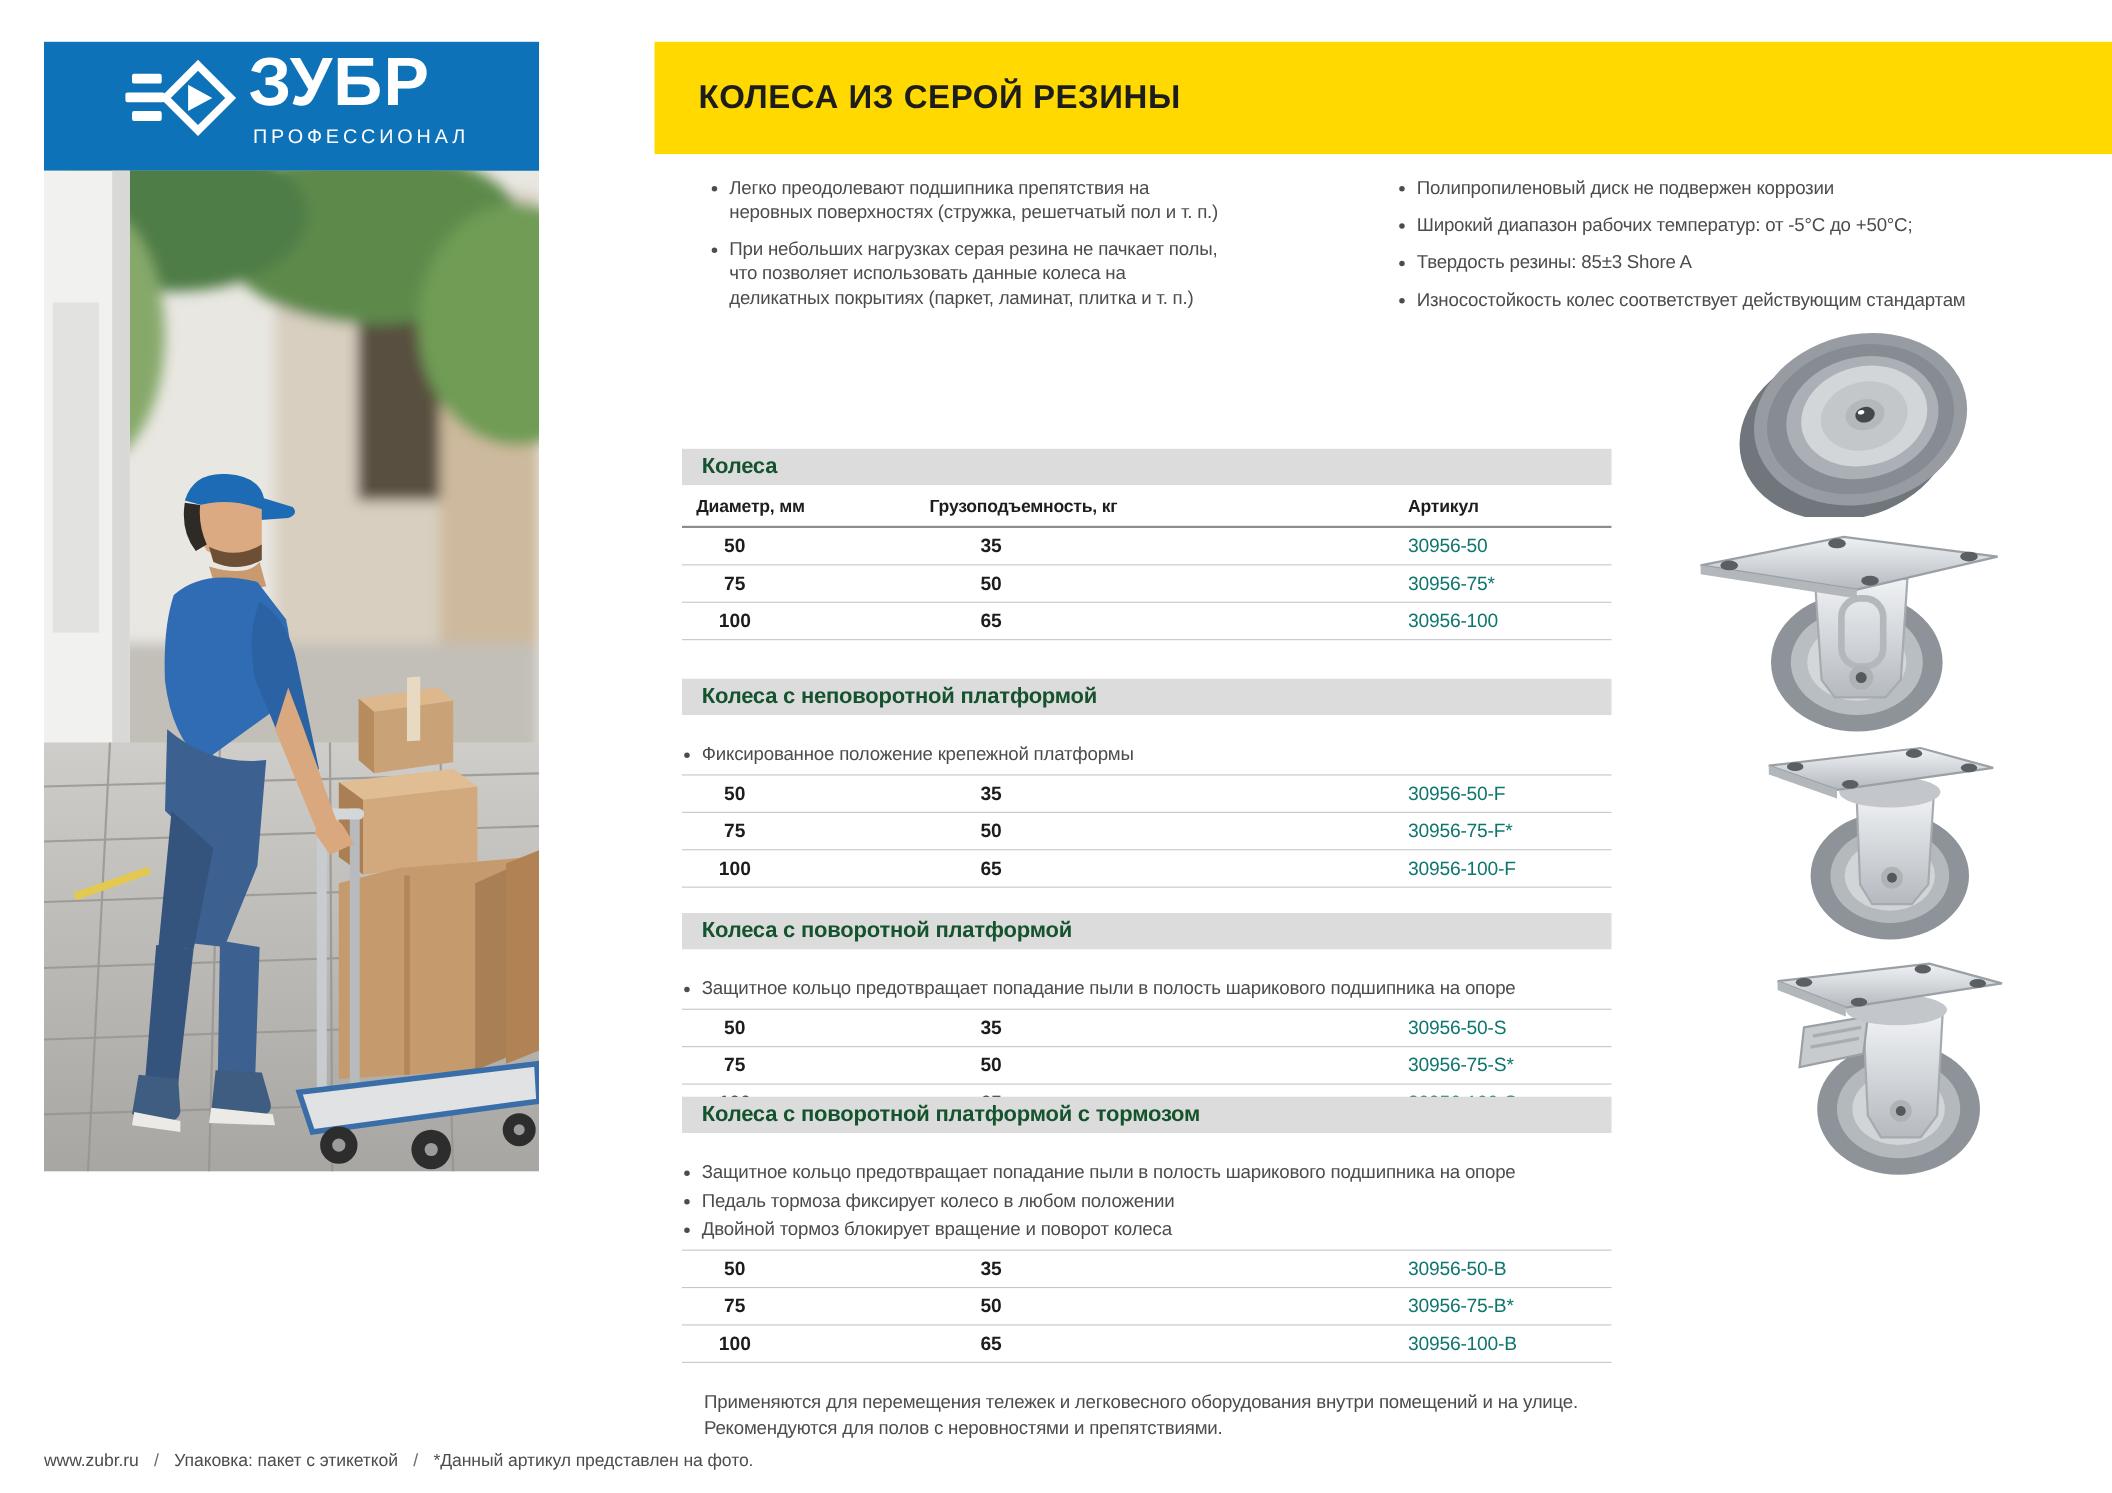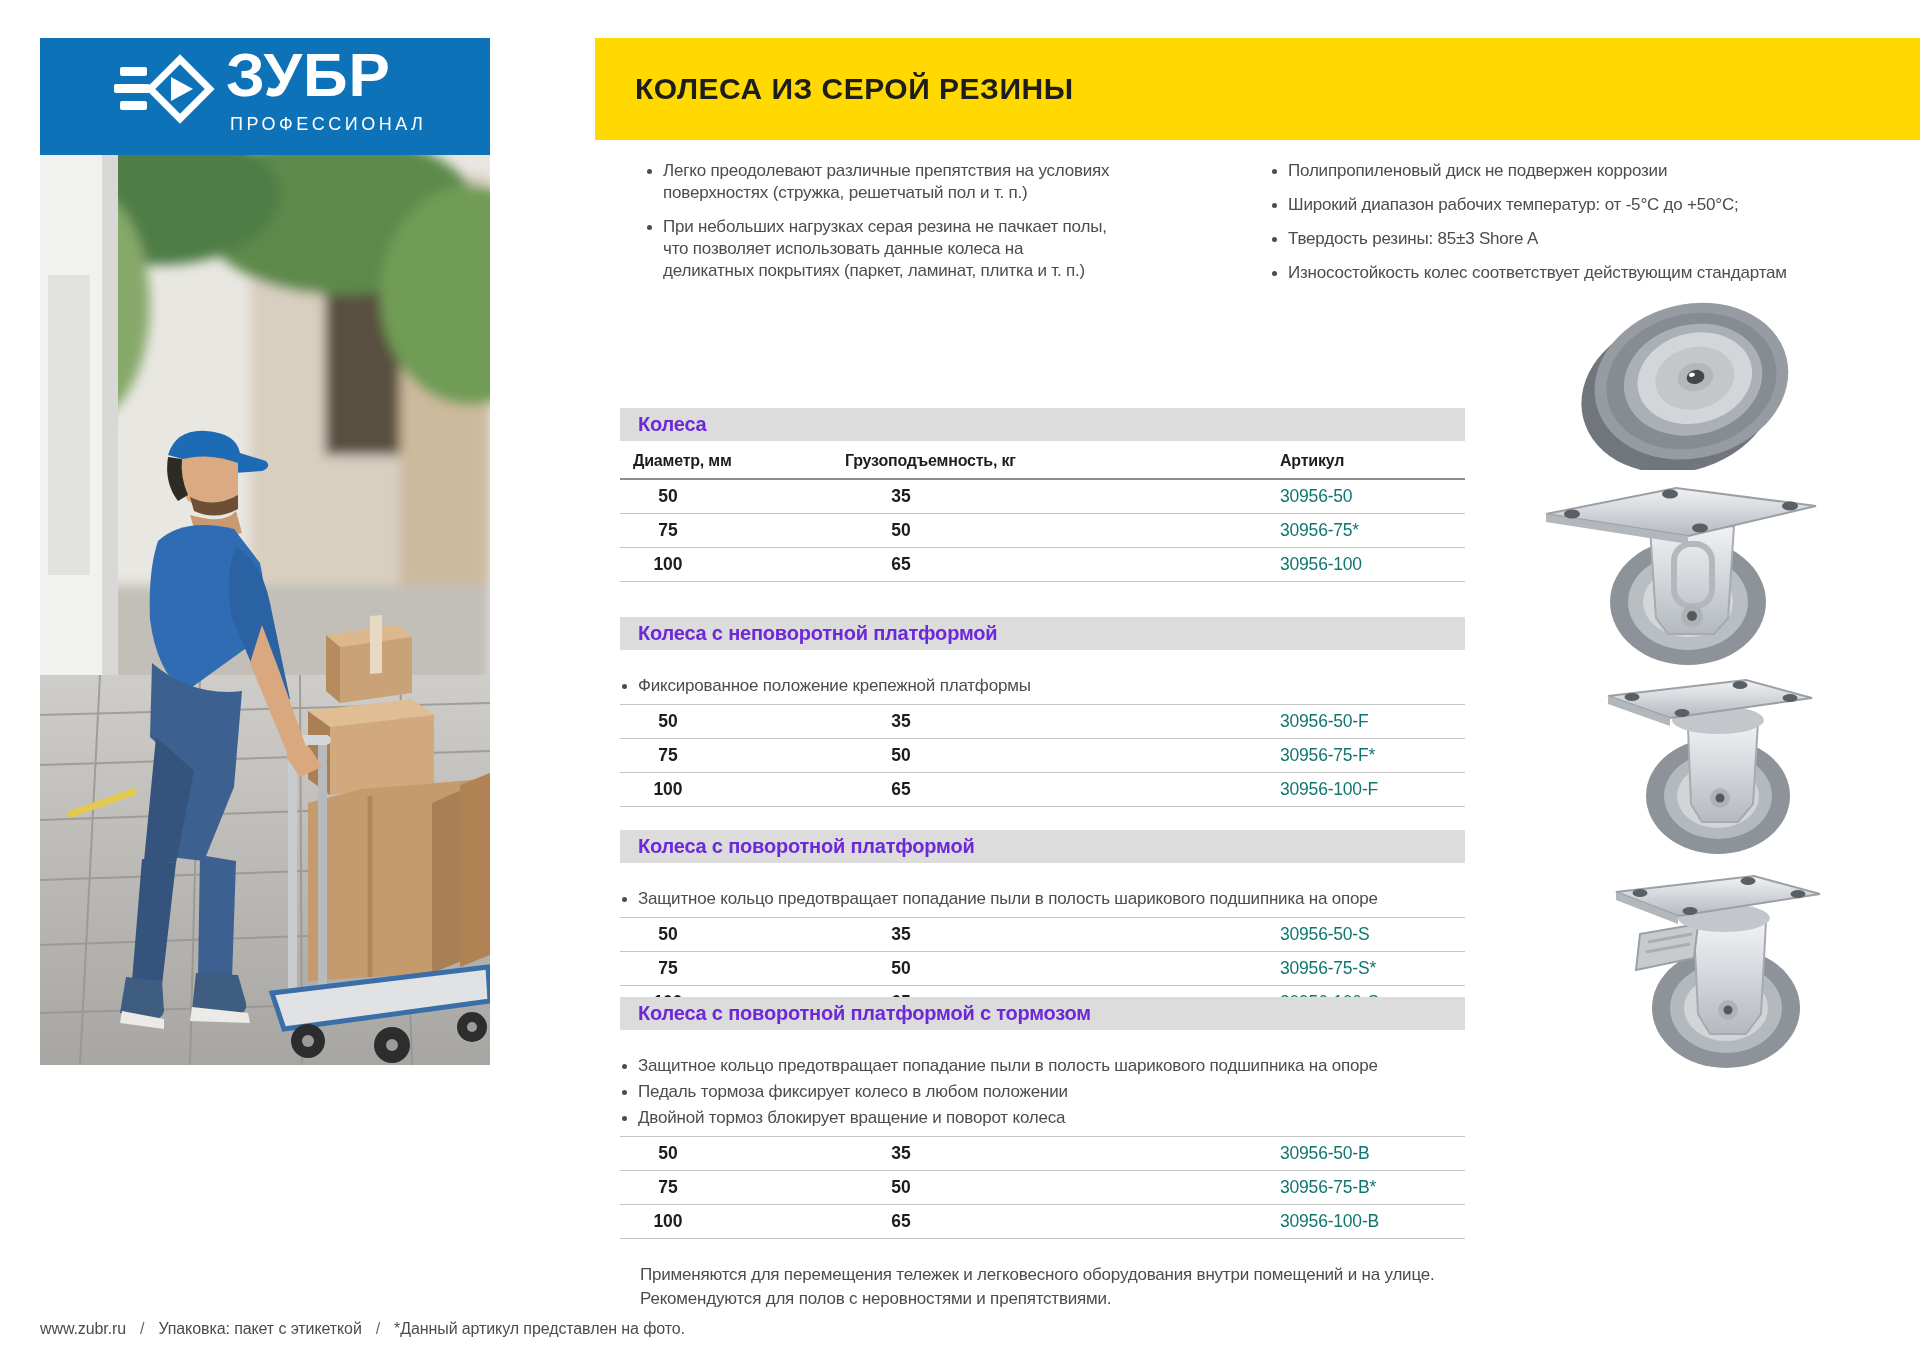--- a/index.html
+++ b/index.html
@@ -22,21 +22,21 @@
   
   .features{position:absolute;top:160px;}
   .features.left{left:645px;width:470px;}
   .features.right{left:1270px;width:575px;}
   .feat{display:flex;margin-bottom:12px;font-size:17px;line-height:22px;color:#4c4c4b;letter-spacing:-0.2px;}
   .feat .dot{width:5px;height:5px;border-radius:50%;background:#4c4c4b;margin:9px 11px 0 2px;flex:none;}
 
   
   .section{position:absolute;left:620px;width:845px;}
   .sec-bar{height:33px;background:#dcdcdc;line-height:33px;padding-left:18px;font-weight:bold;
-           font-size:20px;color:#6d28d9;letter-spacing:-0.2px;}
+           font-size:20px;color:#14532d;letter-spacing:-0.2px;}
   .sec-bullets{margin-top:25px;}
   .sec-bullets .feat{margin-bottom:4px;}
   .thead{position:relative;height:37px;border-bottom:2px solid #8d8d8d;}
   .thead .h{position:absolute;line-height:40px;font-size:16px;font-weight:bold;letter-spacing:-0.2px;}
   .h1{left:13px;} .h2{left:225px;} .h3{left:660px;}
   .rows{margin-top:0;}
   .rows.topline{border-top:1px solid #c6c6c6;margin-top:7px;}
   .trow{position:relative;height:33px;border-bottom:1px solid #c6c6c6;}
   .trow .c{position:absolute;line-height:33px;font-size:17.5px;}
   .c1{left:18px;width:60px;text-align:center;font-weight:bold;}
@@ -179,21 +179,21 @@
       <path d="M156,818 l42,2 8,28 q2,12 -14,12 l-40,-4 Z" fill="#3f5d80"></path>
       <path d="M152,852 l56,6 2,10 -60,-2 Z" fill="#eceae6"></path>
       <path d="M86,822 l36,4 2,30 q-2,10 -16,8 l-28,-6 Z" fill="#3f5d80"></path>
       <path d="M82,856 l42,8 0,10 -44,-6 Z" fill="#eceae6"></path>
     </g>
   </svg>
 
   <div class="features left">
     <div class="feat">
         <span class="dot"></span>
-        <span>Легко преодолевают различные препятствия на условиях поверхностях (стружка, решетчатый пол и т. п.)</span>
+        <span>Легко преодолевают подшипника препятствия на неровных поверхностях (стружка, решетчатый пол и т. п.)</span>
       </div>
     <div class="feat">
         <span class="dot"></span>
         <span>При небольших нагрузках серая резина не пачкает полы, что позволяет использовать данные колеса на деликатных покрытиях (паркет, ламинат, плитка и т. п.)</span>
       </div>
   </div>
   <div class="features right">
     <div class="feat">
         <span class="dot"></span>
         <span>Полипропиленовый диск не подвержен коррозии</span>

